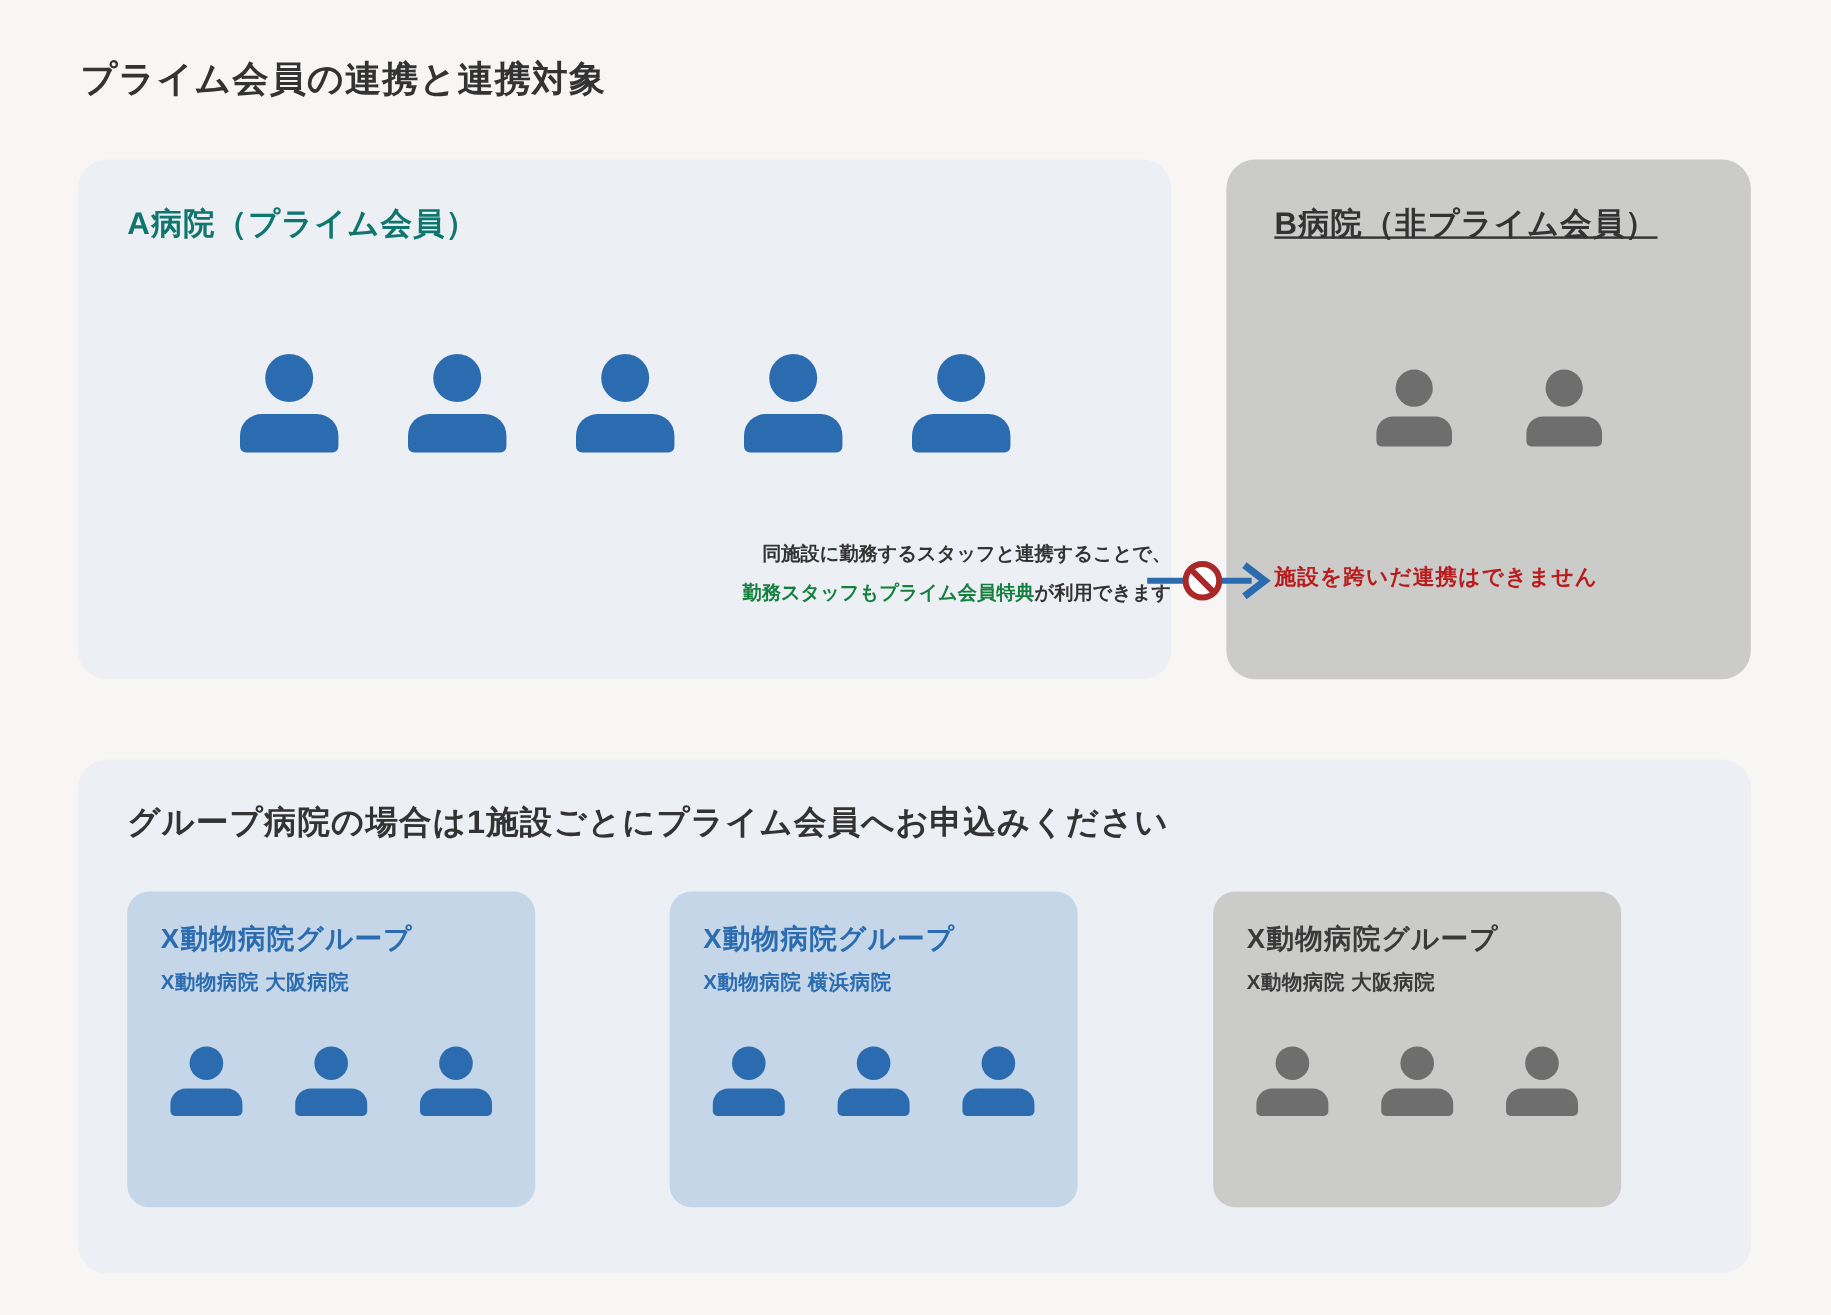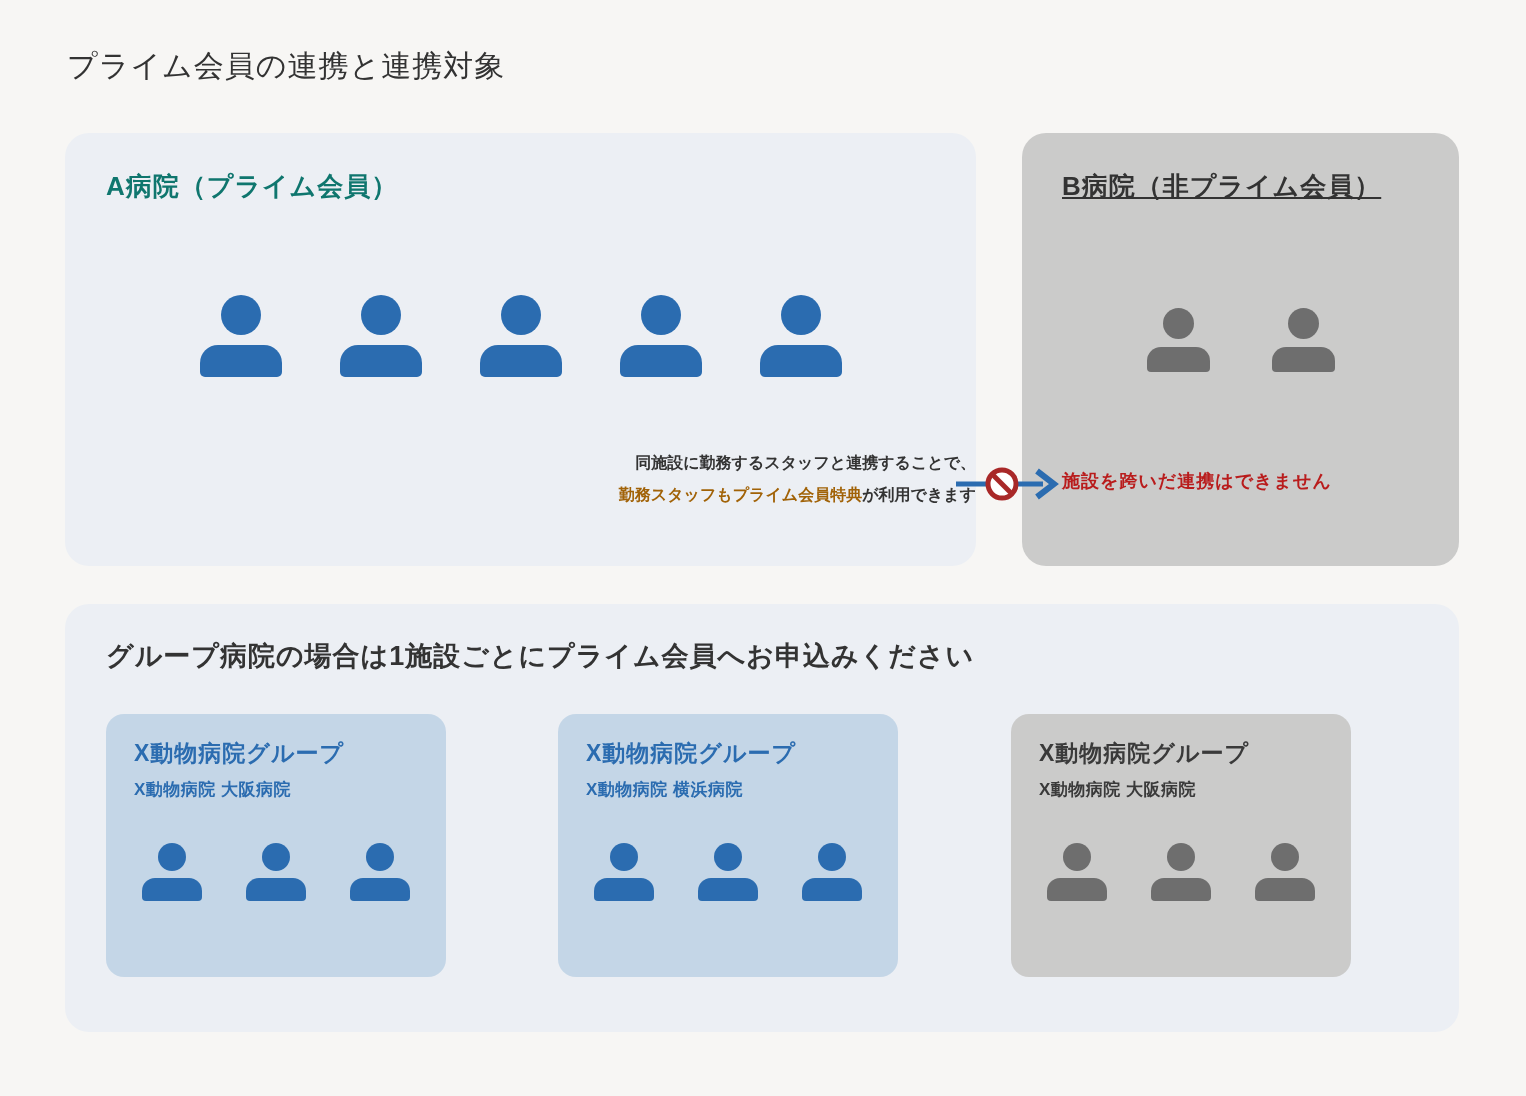--- a/index.html
+++ b/index.html
@@ -5,27 +5,27 @@
   html,body{margin:0;padding:0;}
   body{
     background:#f7f6f4;
     font-family:"Liberation Sans","DejaVu Sans",sans-serif;
     color:#333;
   }
   .canvas{position:relative;width:1526px;height:1096px;overflow:hidden;background:#f7f6f4;}
 
   .page-title{
     position:absolute;left:67px;top:46px;margin:0;
-    font-size:30px;font-weight:400;color:#333;letter-spacing:1px;
+    font-size:30px;font-weight:700;color:#333;letter-spacing:1px;
   }
 
   .card{position:absolute;border-radius:24px;}
   .card-a{left:65px;top:133px;width:911px;height:433px;background:#eceff4;}
   .card-b{left:1022px;top:133px;width:437px;height:433px;background:#cbcbca;}
-  .card-group{left:65px;top:604px;width:1394px;height:428px;background:#eceff4;}
+  .card-group{left:65px;top:633px;width:1394px;height:428px;background:#eceff4;}
 
   .card-heading{position:absolute;margin:0;font-size:26px;font-weight:700;letter-spacing:1px;}
   .card-a .card-heading{left:41px;top:36px;color:#0f766e;}
   .card-b .card-heading{left:40px;top:36px;color:#333;text-decoration:underline;}
   .card-group .card-heading{left:41px;top:34px;color:#333;font-size:27px;}
 
   .icon-row{position:absolute;left:0;right:0;display:flex;justify-content:center;}
   .row-a{top:162px;gap:58px;}
   .row-b{top:175px;gap:62px;}
   .row-sm{top:129px;gap:44px;}
@@ -39,21 +39,21 @@
   .size-lg .pb{width:82px;height:32px;border-radius:18px 18px 5px 5px;}
   .size-md .ph{width:31px;height:31px;margin-bottom:8px;}
   .size-md .pb{width:63px;height:25px;border-radius:14px 14px 4px 4px;}
   .size-sm .ph{width:28px;height:28px;margin-bottom:7px;}
   .size-sm .pb{width:60px;height:23px;border-radius:13px 13px 4px 4px;}
 
   .caption-a{
     position:absolute;left:0;right:0;top:314px;margin:0;
     text-align:right;font-size:16px;font-weight:700;line-height:32px;color:#333;
   }
-  .caption-a .hl{color:#a16207;}
+  .caption-a .hl{color:#15803d;}
   .caption-b{
     position:absolute;left:40px;top:336px;margin:0;
     font-size:18px;font-weight:700;color:#b91c1c;letter-spacing:1px;
   }
 
   .group-card{position:absolute;top:110px;width:340px;height:263px;border-radius:18px;}
   .gc-blue{background:#c4d6e7;}
   .gc-gray{background:#cbcbca;}
   .gc-1{left:41px;}
   .gc-2{left:493px;}

